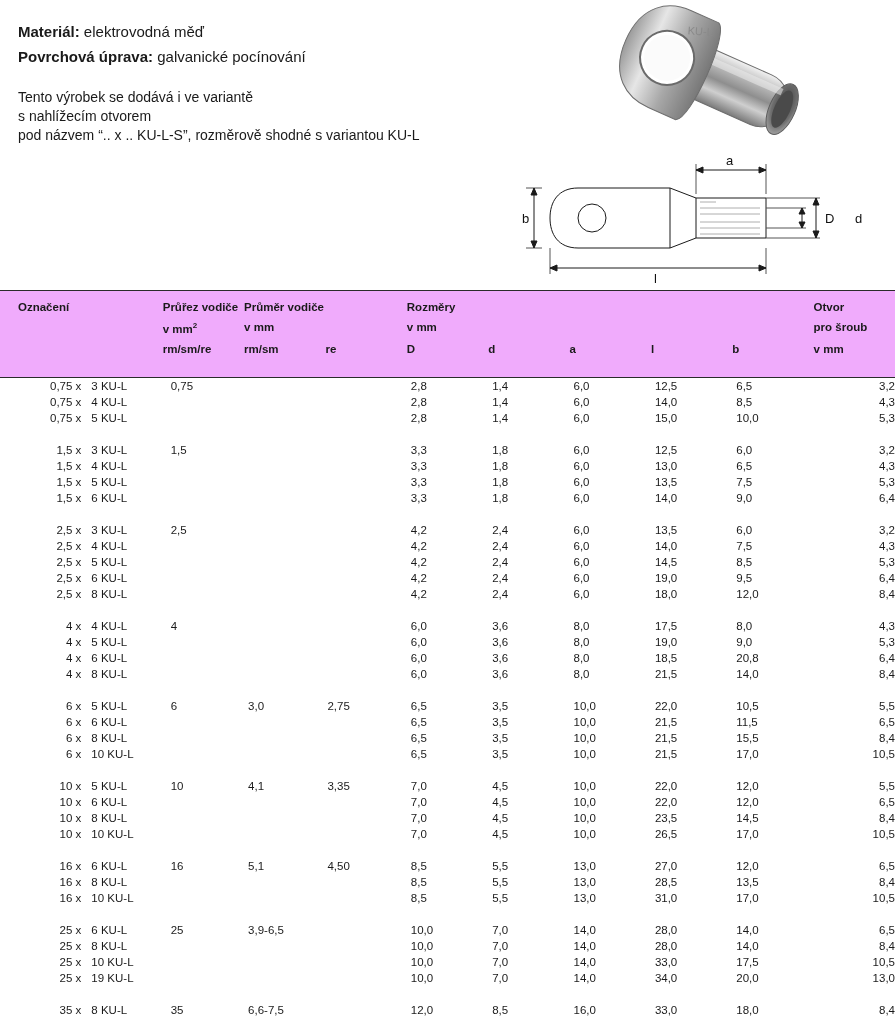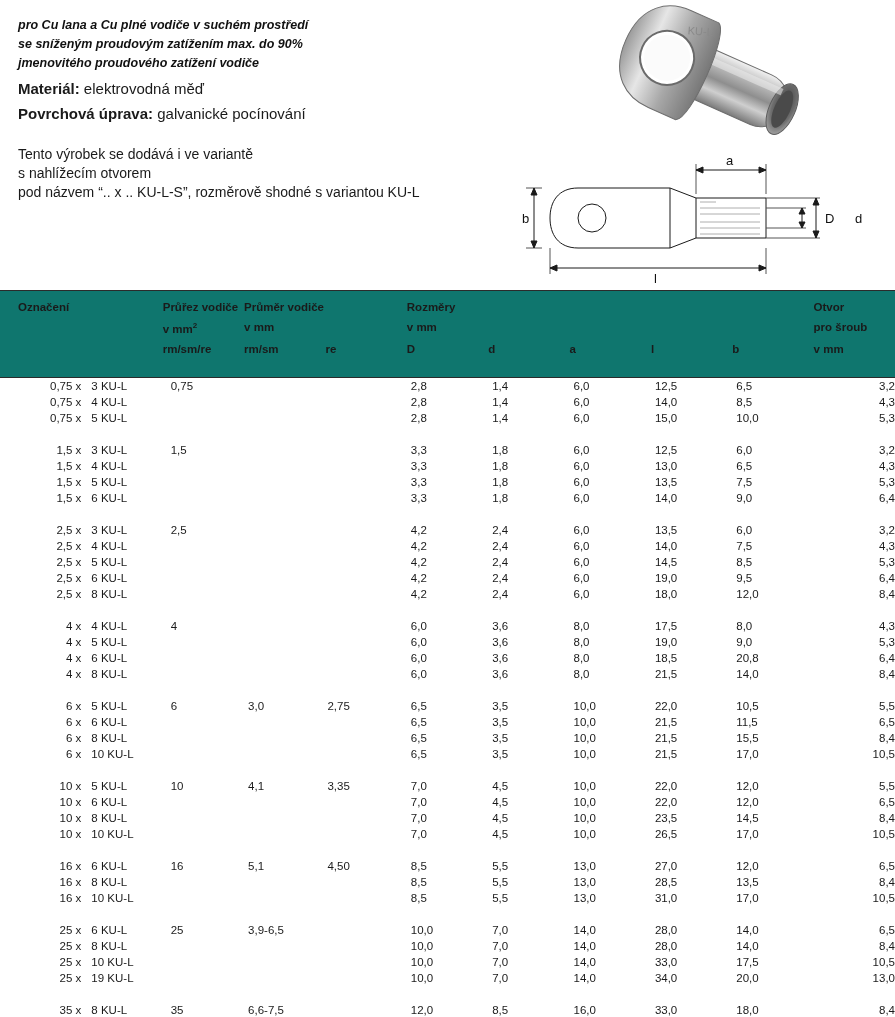--- a/index.html
+++ b/index.html
@@ -72,21 +72,21 @@
   .drawing svg { display: block; }
 
   
   table.spec {
     border-collapse: collapse;
     width: 895px;
     table-layout: fixed;
     font-size: 11.5px;
   }
   table.spec thead th {
-    background: #0f766e;
+    background: #f0abfc;
     border-top: 1px solid #2b2b2b;
     border-bottom: 1px solid #2b2b2b;
     font-weight: bold;
     text-align: left;
     vertical-align: top;
     padding: 0;
     height: 86px;
     font-size: 11.5px;
   }
   .hdr {
@@ -122,25 +122,20 @@
   .pad-left-18 { padding-left: 18px !important; }
 </style>
 </head>
 <body>
 
 <div class="page">
 
   <div class="top">
 
     <div class="intro">
-      <div class="italic-block">
-        <div>pro Cu lana a Cu plné vodiče v suchém prostředí</div>
-        <div>se sníženým proudovým zatížením max. do 90%</div>
-        <div>jmenovitého proudového zatížení vodiče</div>
-      </div>
 
       <div class="kv">
         <b>Materiál:</b>
         <span>elektrovodná měď</span>
       </div>
 
       <div class="kv">
         <b>Povrchová úprava:</b>
         <span>galvanické pocínování</span>
       </div>

